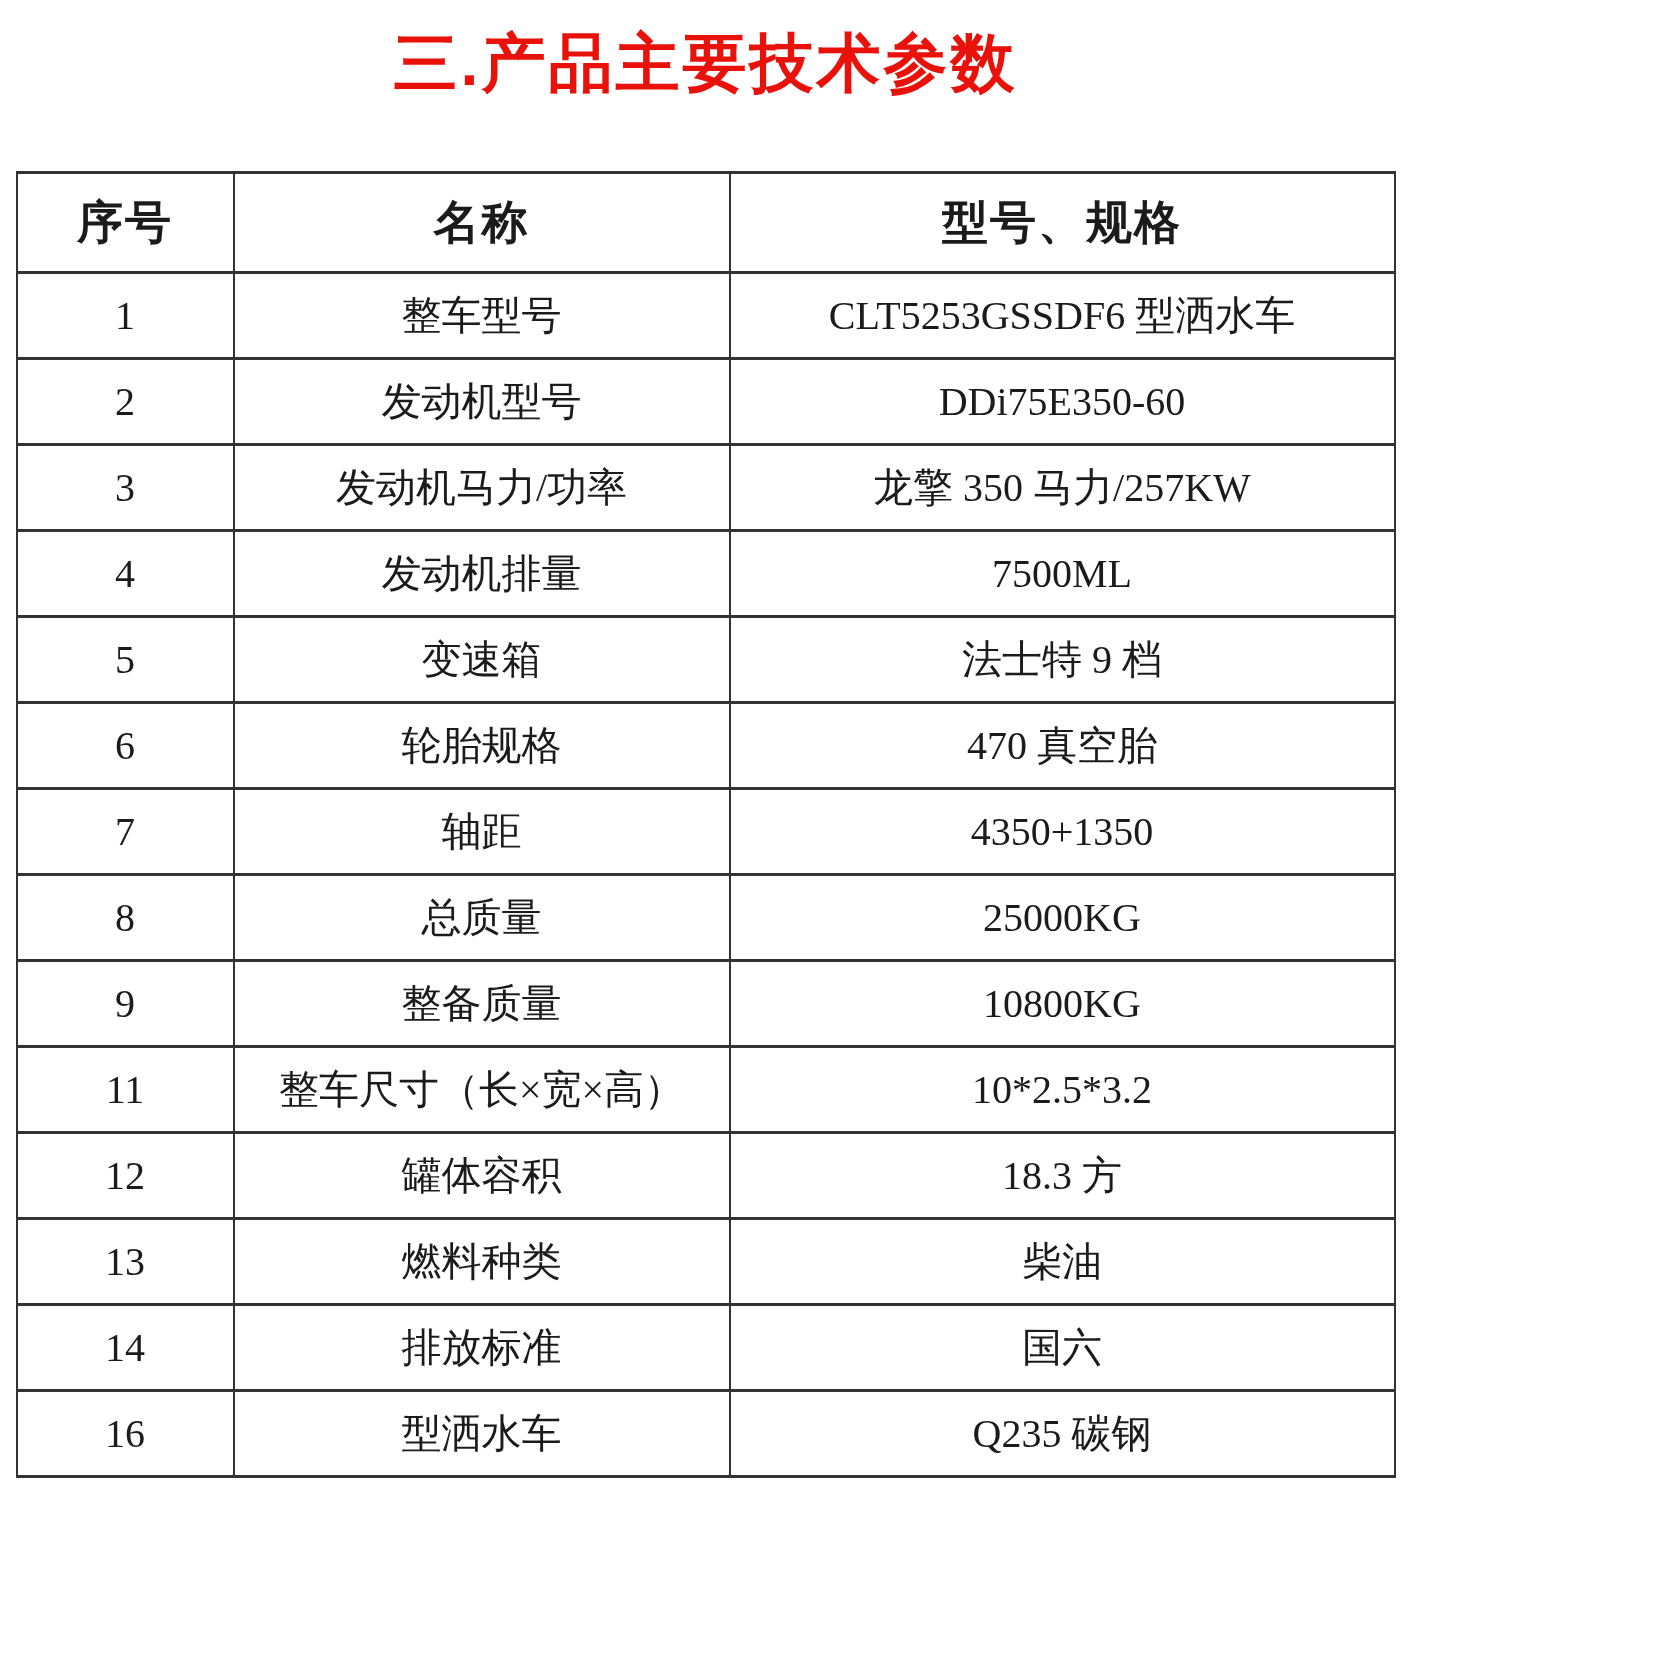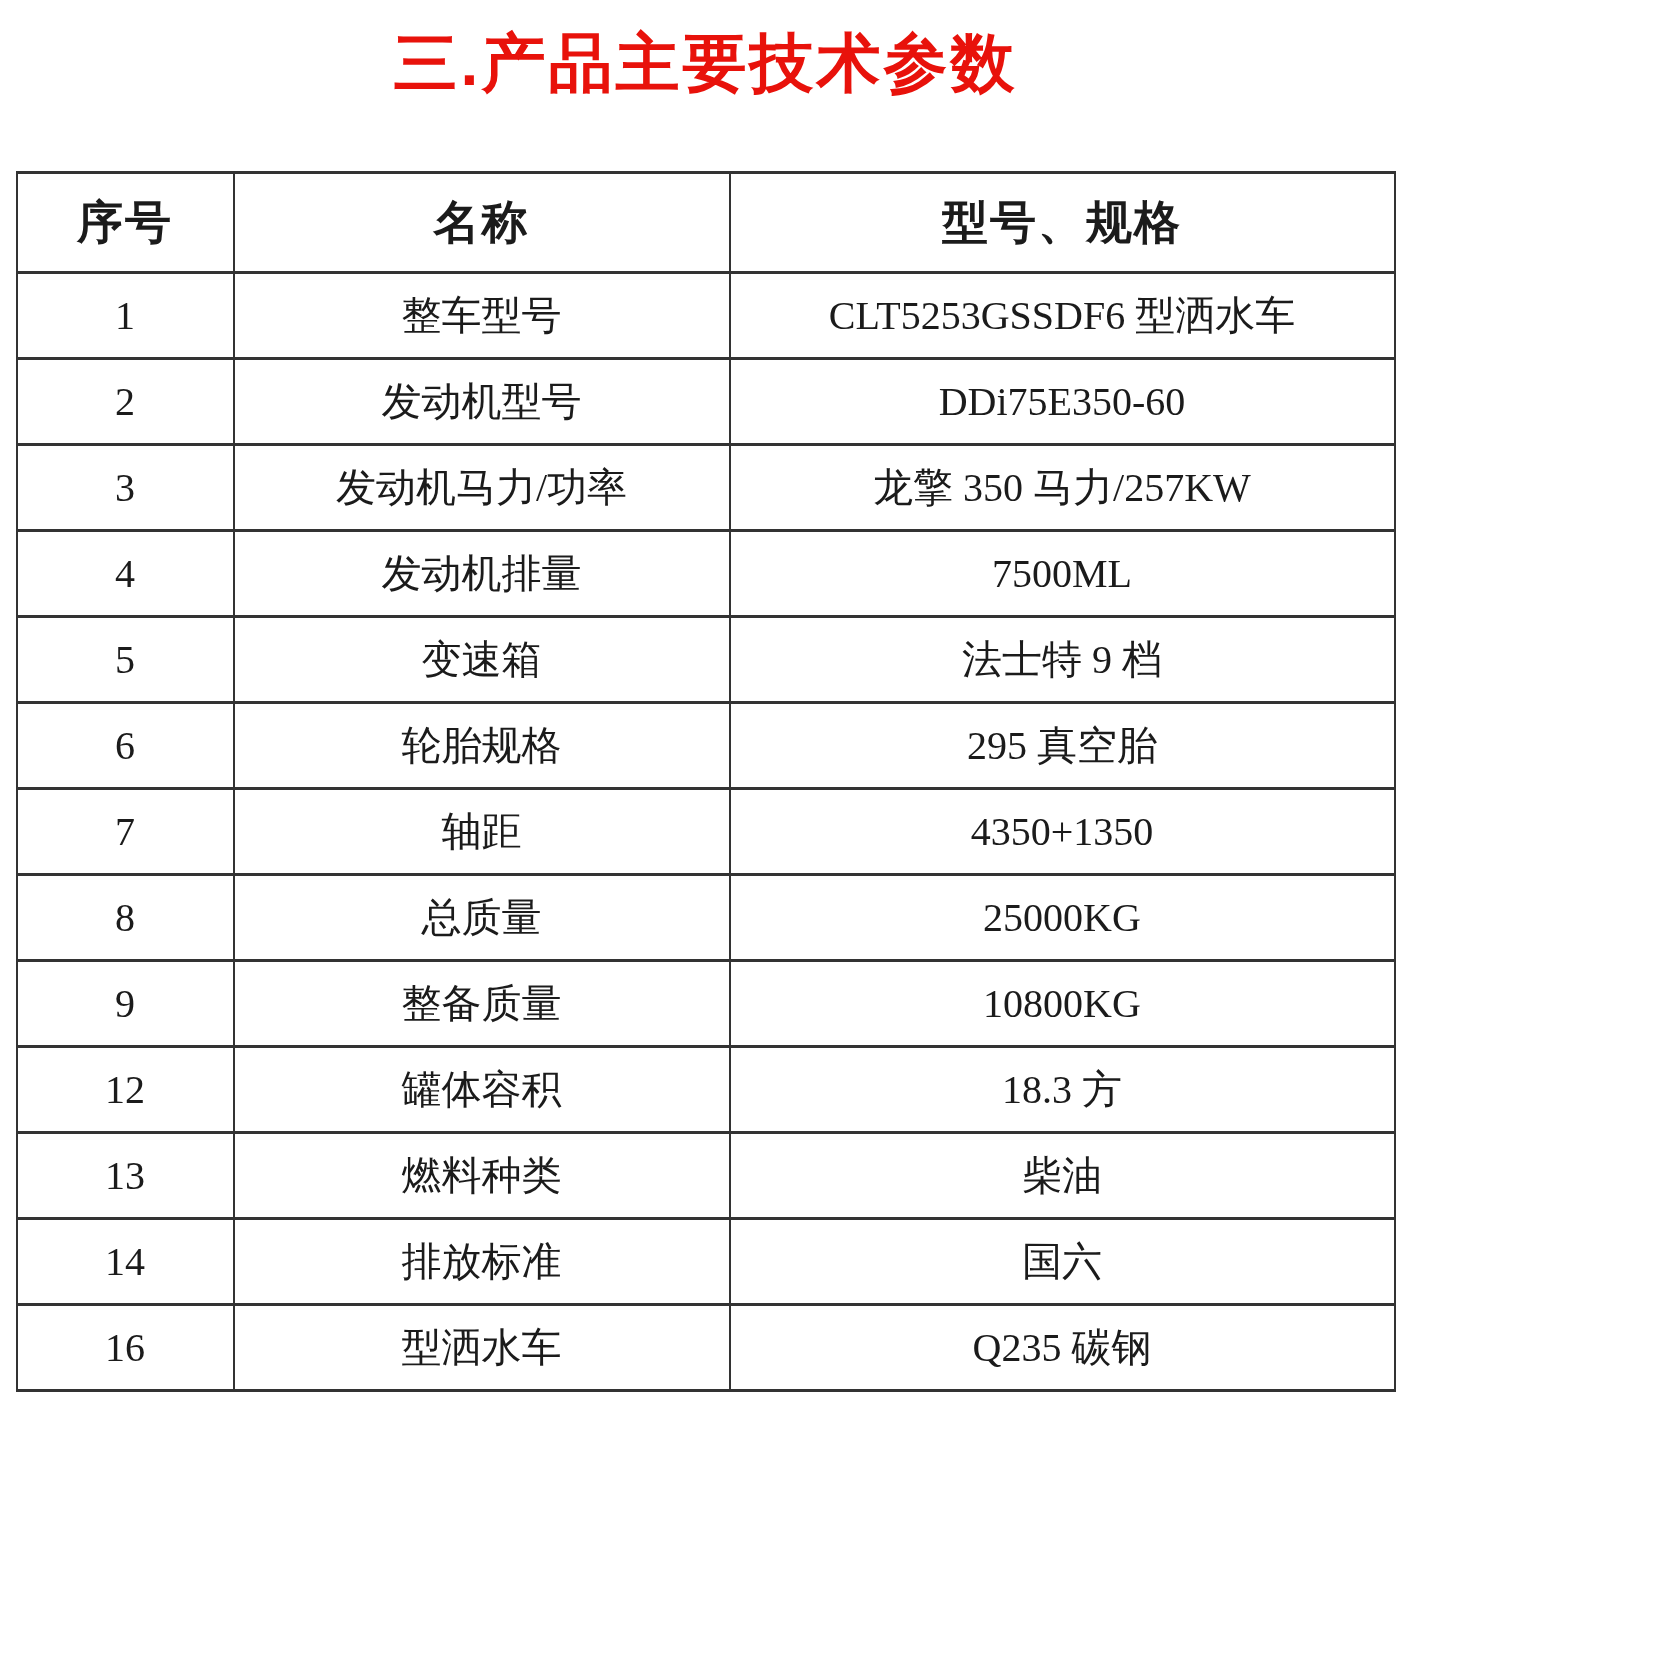--- a/index.html
+++ b/index.html
@@ -98,36 +98,41 @@
         <td>7500ML</td>
       </tr>
       <tr>
         <td>5</td>
         <td>变速箱</td>
         <td>法士特 9 档</td>
       </tr>
       <tr>
         <td>6</td>
         <td>轮胎规格</td>
-        <td>295 真空胎</td>
+        <td>470 真空胎</td>
       </tr>
       <tr>
         <td>7</td>
         <td>轴距</td>
         <td>4350+1350</td>
       </tr>
       <tr>
         <td>8</td>
         <td>总质量</td>
         <td>25000KG</td>
       </tr>
       <tr>
         <td>9</td>
         <td>整备质量</td>
         <td>10800KG</td>
+      </tr>
+      <tr>
+        <td>11</td>
+        <td>整车尺寸（长×宽×高）</td>
+        <td>10*2.5*3.2</td>
       </tr>
       <tr>
         <td>12</td>
         <td>罐体容积</td>
         <td>18.3 方</td>
       </tr>
       <tr>
         <td>13</td>
         <td>燃料种类</td>
         <td>柴油</td>

